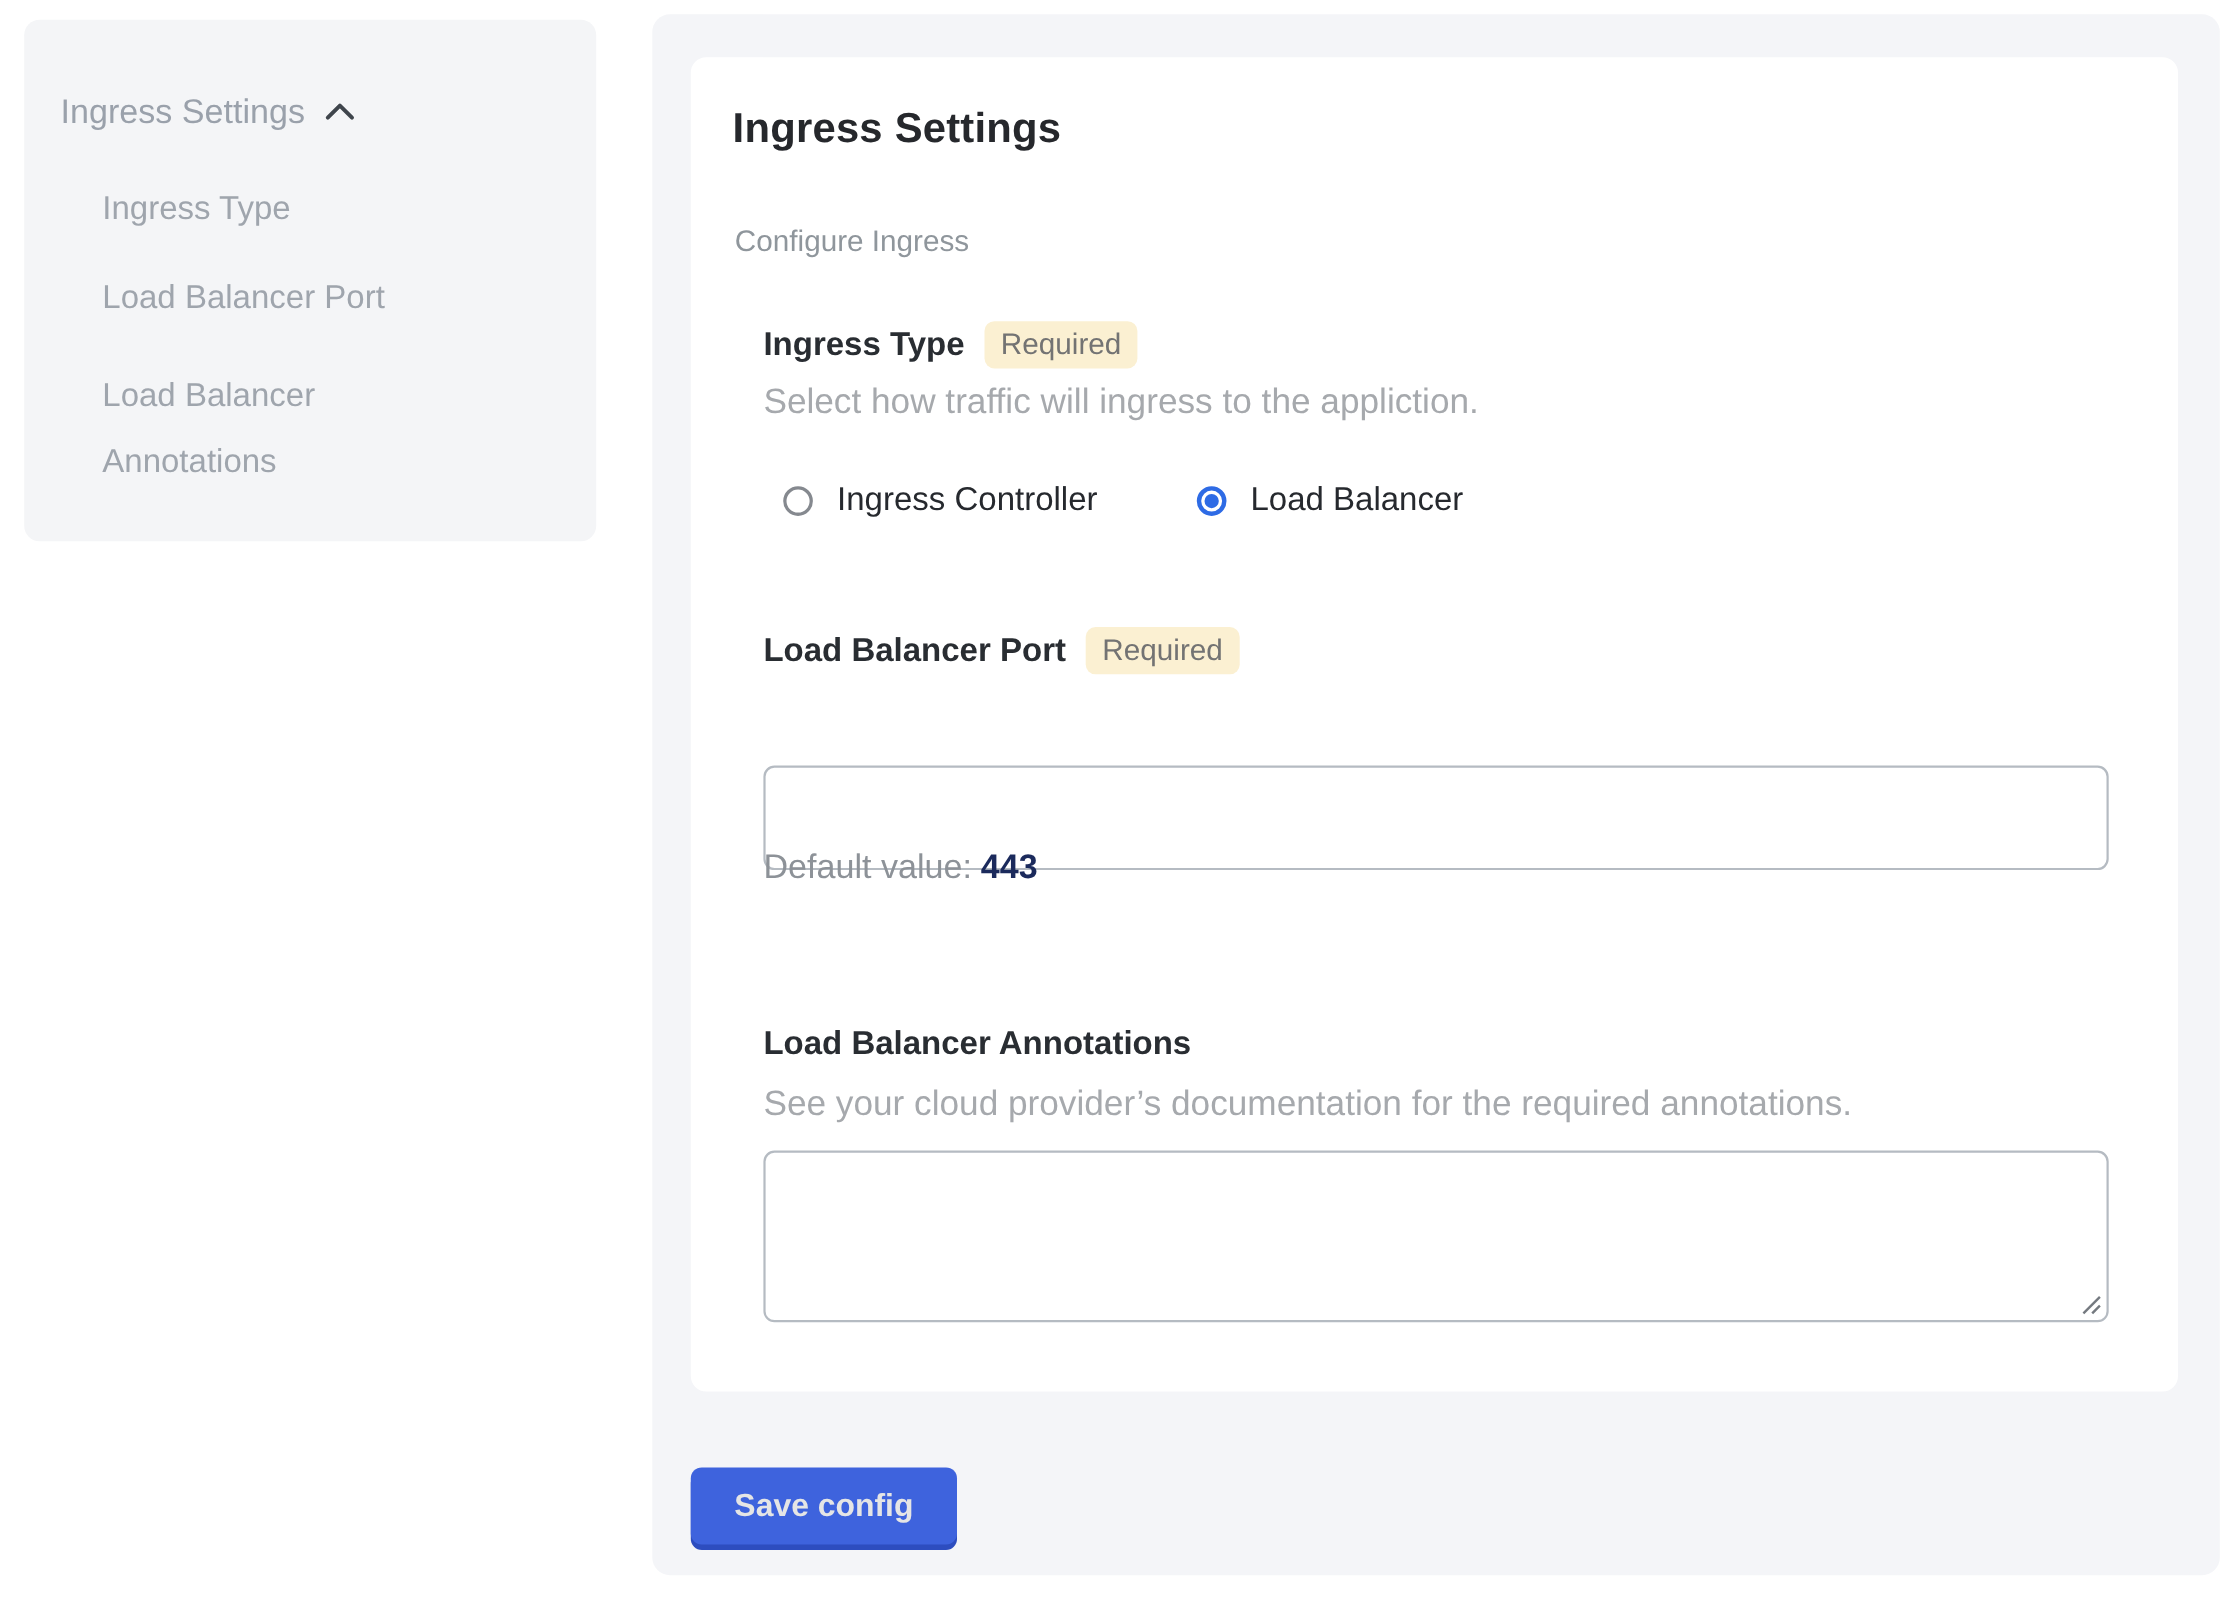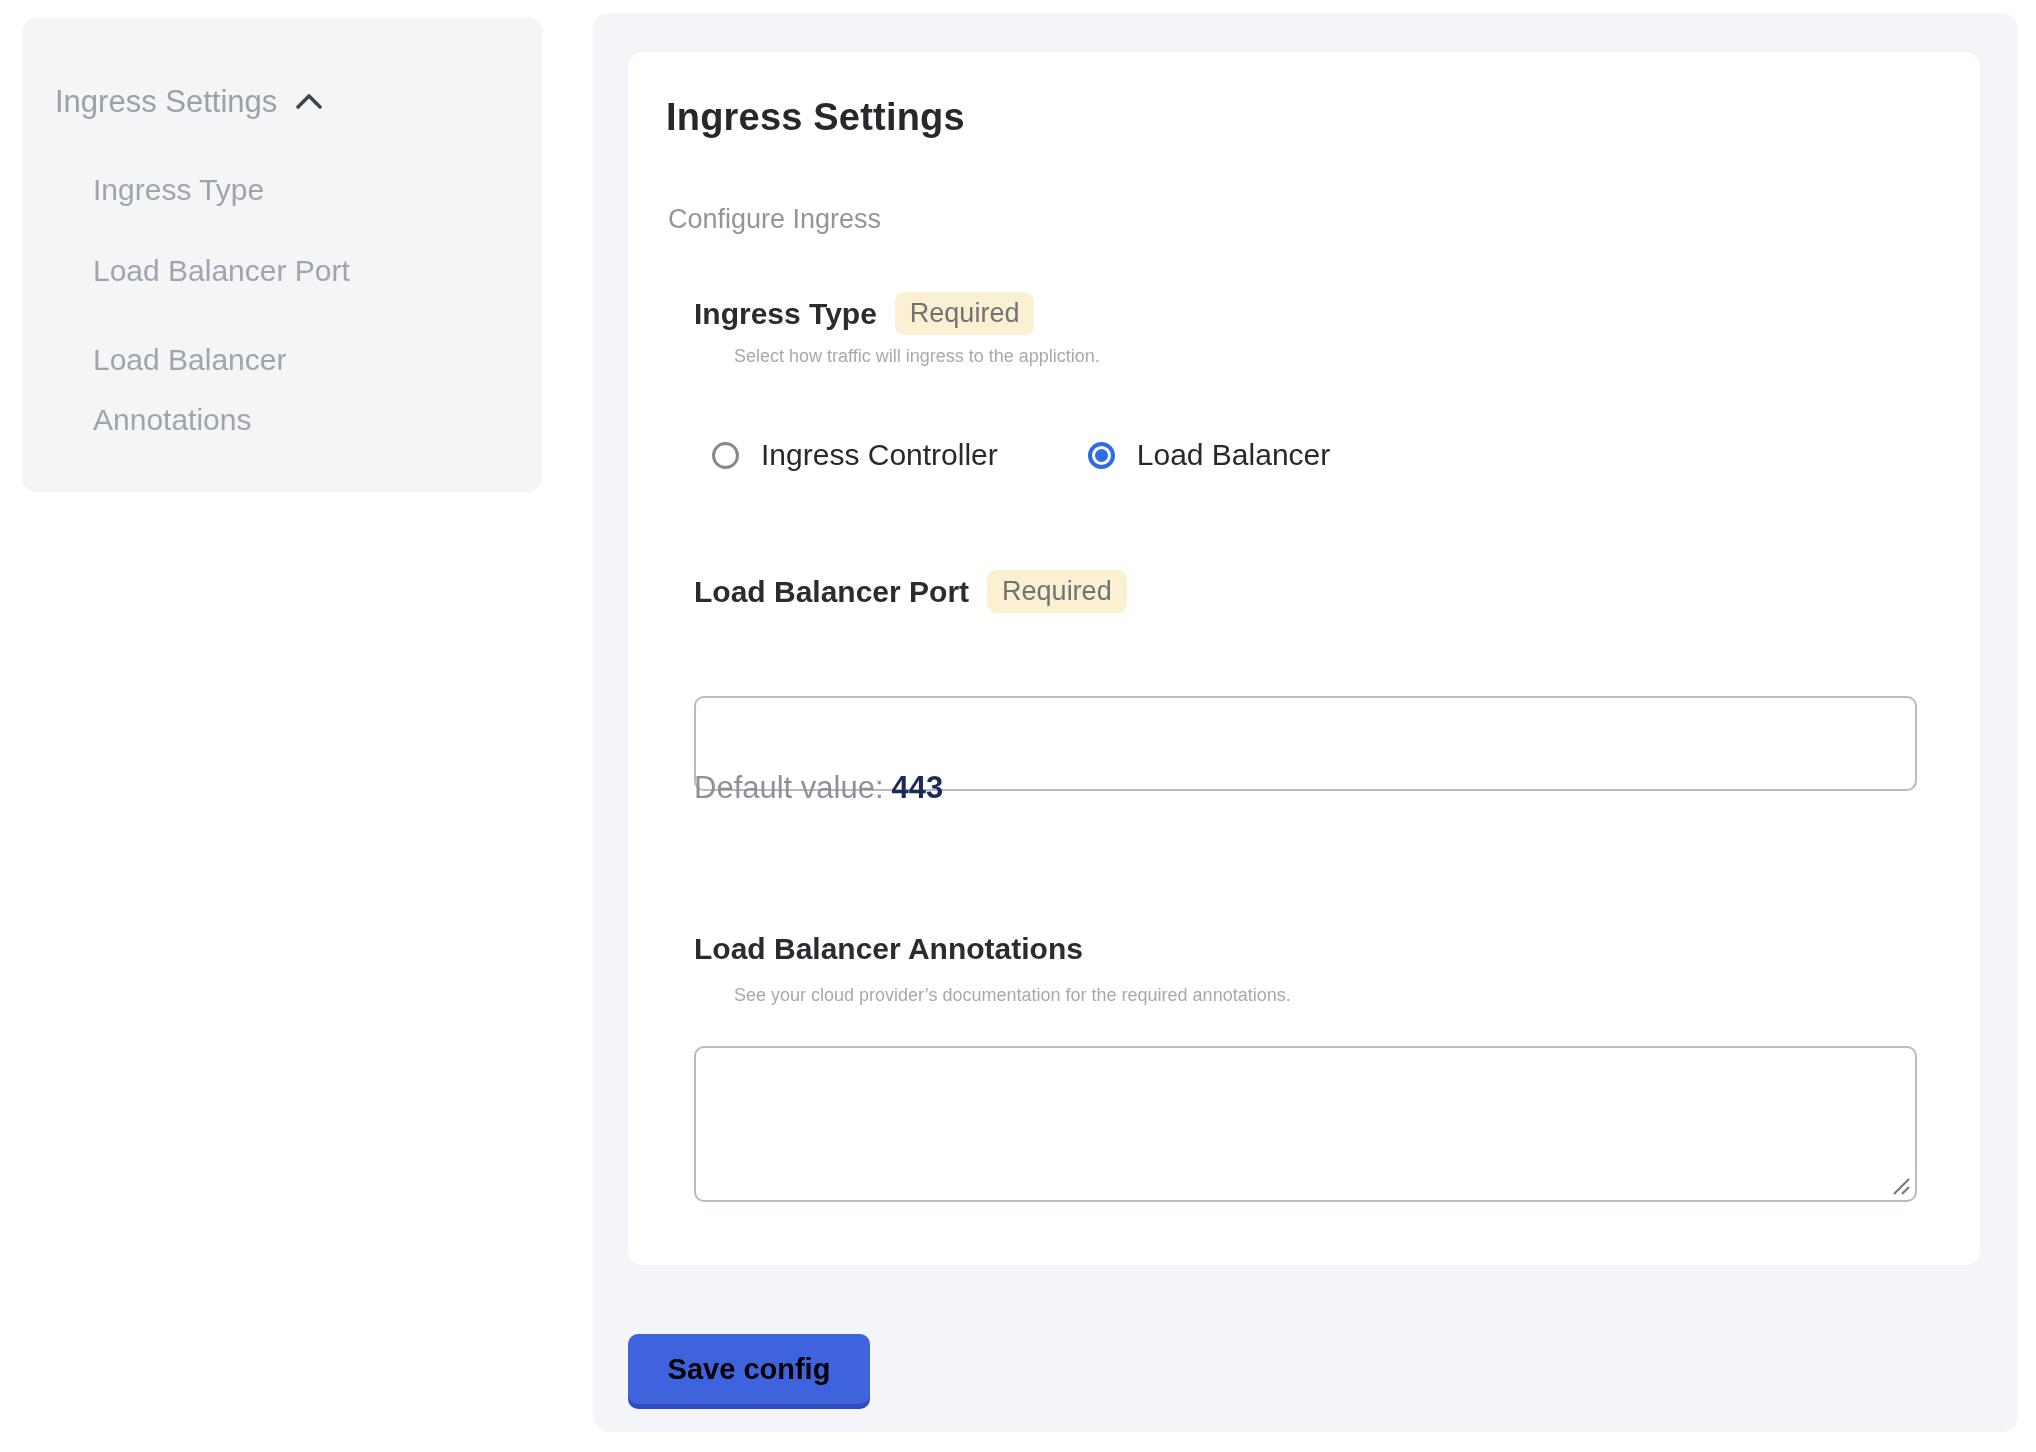--- a/index.html
+++ b/index.html
@@ -26,21 +26,21 @@
 
   .card-title { position:absolute; left:38px; top:44px; font-size:38px;
     font-weight:700; color:#26282c; letter-spacing:0.2px; }
   .card-subtitle { position:absolute; left:40px; top:152px; font-size:27px;
     color:#8f969c; }
 
   .section-head { position:absolute; left:66px; display:flex; align-items:center; }
   .section-label { font-size:30px; font-weight:600; color:#292d32; }
   .required-badge { display:inline-block; margin-left:18px; background:#fbf0d2;
     color:#737373; font-size:27px; padding:6px 15px; border-radius:9px; }
-  .section-desc { position:absolute; left:66px; font-size:18px; color:#a6a9ad;margin-left:40px; }
+  .section-desc { position:absolute; left:66px; font-size:32px; color:#a6a9ad; }
 
   .sh-1 { top:240px; }  .sd-1 { top:294px; }
   .radio-row { position:absolute; left:84px; top:386px; display:flex;
     align-items:center; }
   .radio-group { display:flex; align-items:center; cursor:pointer; }
   .radio-group + .radio-group { margin-left:90px; }
   .radio { width:27px; height:27px; border-radius:50%; background:#ffffff; }
   .radio.unchecked { border:3px solid #85898f; }
   .radio.checked { border:4px solid #2e6be5; display:flex; align-items:center;
     justify-content:center; }
@@ -60,21 +60,21 @@
   .textarea-wrap { position:absolute; left:66px; top:994px; width:1223px;
     height:156px; }
   .annotations-input { width:1223px; height:156px; border:2px solid #b5bbc2;
     border-radius:10px; background:#ffffff; resize:none; font-size:28px;
     padding:14px 20px; color:#26292e; outline:none;
     font-family:"Liberation Sans", sans-serif; }
   .resize-handle { position:absolute; right:5px; bottom:5px; width:24px;
     height:24px; pointer-events:none; }
 
   .save-button { position:absolute; left:35px; top:1321px; width:242px; height:70px;
-    background:#3e63dd; border:none; border-radius:10px; color:#000000;
+    background:#3e63dd; border:none; border-radius:10px; color:#e5e5e5;
     font-size:29px; font-weight:700; font-family:"Liberation Sans", sans-serif;
     box-shadow:0 5px 0 0 #2d4dbf; cursor:pointer; }
 </style>
 </head>
 <body>
 
 <nav class="sidebar">
   <div class="sidebar-title">
     <span>Ingress Settings</span>
     <svg class="chevron-up" viewBox="0 0 32 22">

